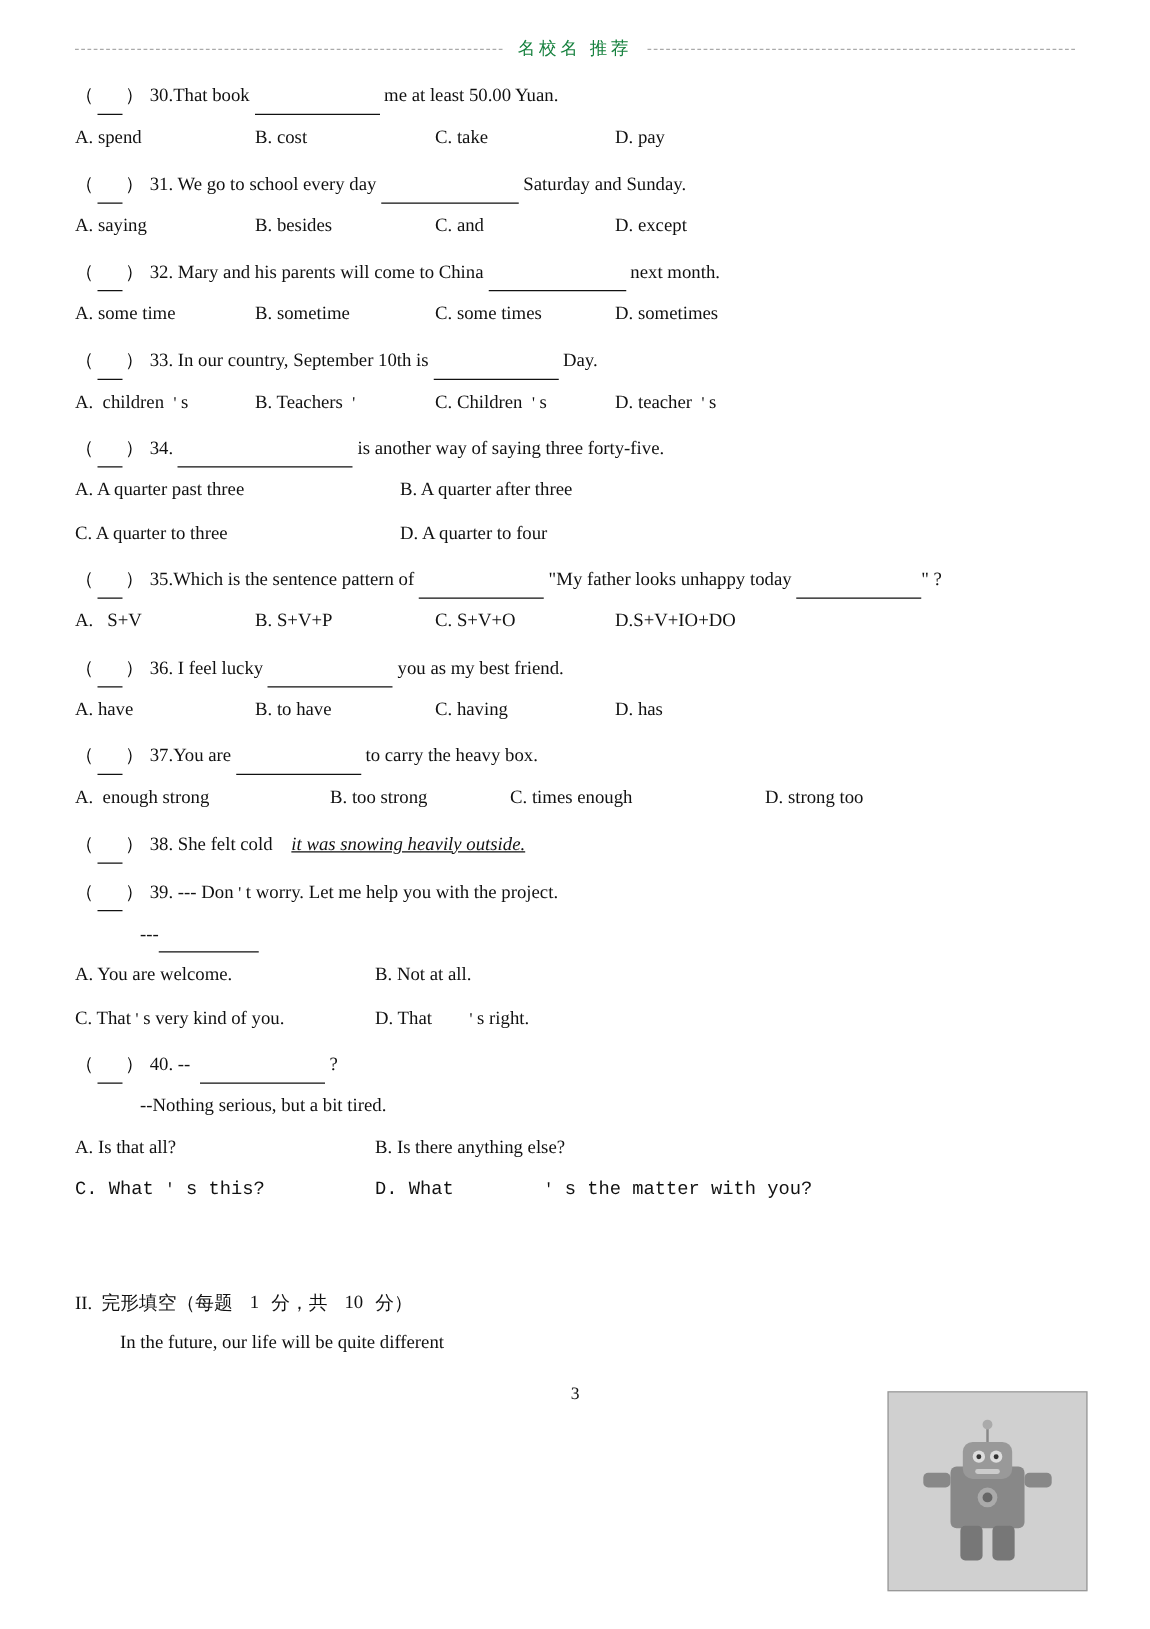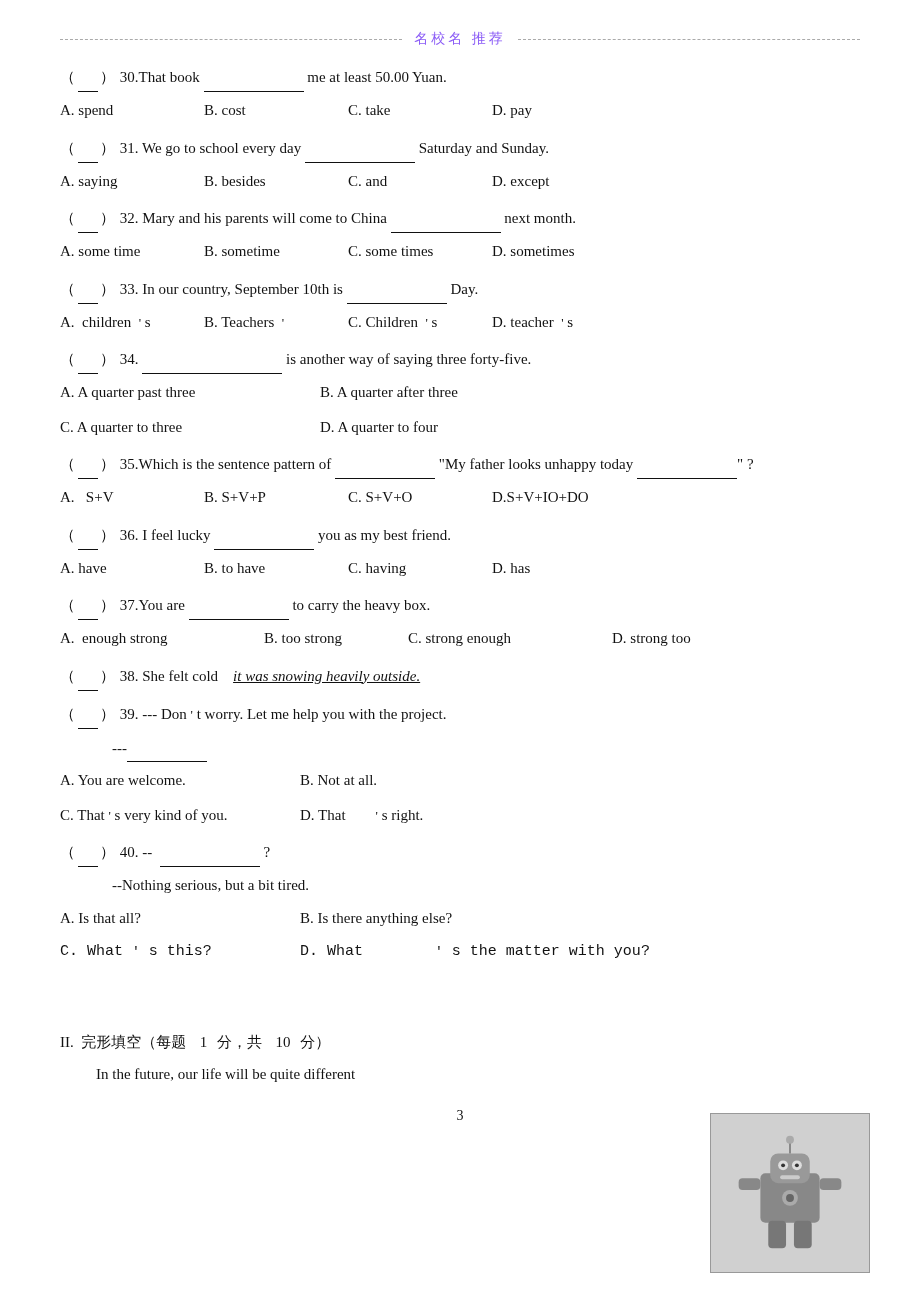--- a/index.html
+++ b/index.html
@@ -99,21 +99,21 @@
       justify-content: center;
       margin-bottom: 16px;
     }
     .dash-line {
       flex: 1;
       border-top: 1px dashed #aaa;
     }
     .dash-text {
       padding: 0 12px;
       font-size: 14px;
-      color: #8b5cf6;
+      color: #15803d;
       letter-spacing: 3px;
     }
     .italic-underline {
       font-style: italic;
       text-decoration: underline;
     }
     .sub-line {
       margin-left: 52px;
       margin-bottom: 4px;
       line-height: 1.9;
@@ -244,21 +244,21 @@
 <div class="question-block">
   <div class="question-line">
     <span class="paren">（</span>
     <span class="bracket">&nbsp;</span>
     <span class="paren">）</span>
     <span>&nbsp;37.You are <span class="underline" style="width:90px">&nbsp;</span> to carry the heavy box.</span>
   </div>
   <div class="options-line">
     <span class="option option-wide">A. &nbsp;enough strong</span>
     <span class="option">B. too strong</span>
-    <span class="option option-wide">C. strong enough</span>
+    <span class="option option-wide">C. times enough</span>
     <span class="option">D. strong too</span>
   </div>
 </div>
 
 <div class="question-block">
   <div class="question-line">
     <span class="paren">（</span>
     <span class="bracket">&nbsp;</span>
     <span class="paren">）</span>
     <span>&nbsp;38. She felt cold &nbsp;&nbsp; <span class="italic-underline">it was snowing heavily outside.</span></span>

